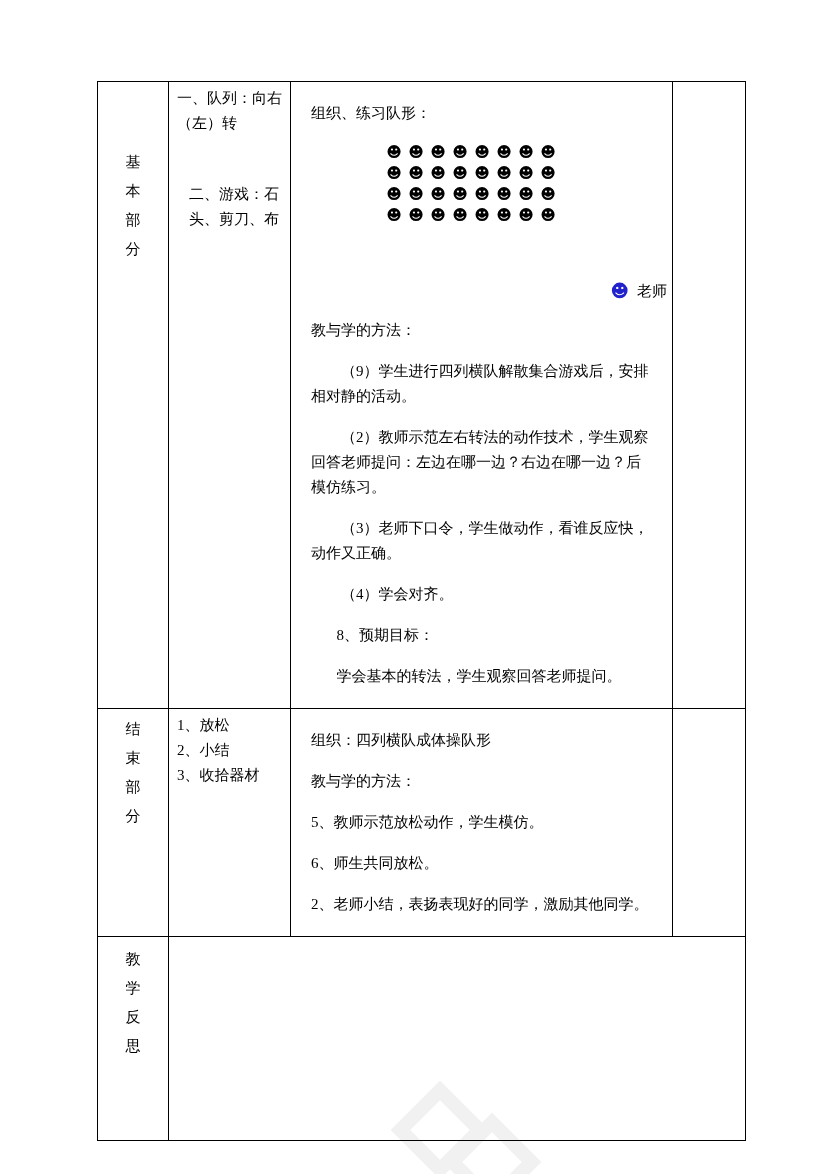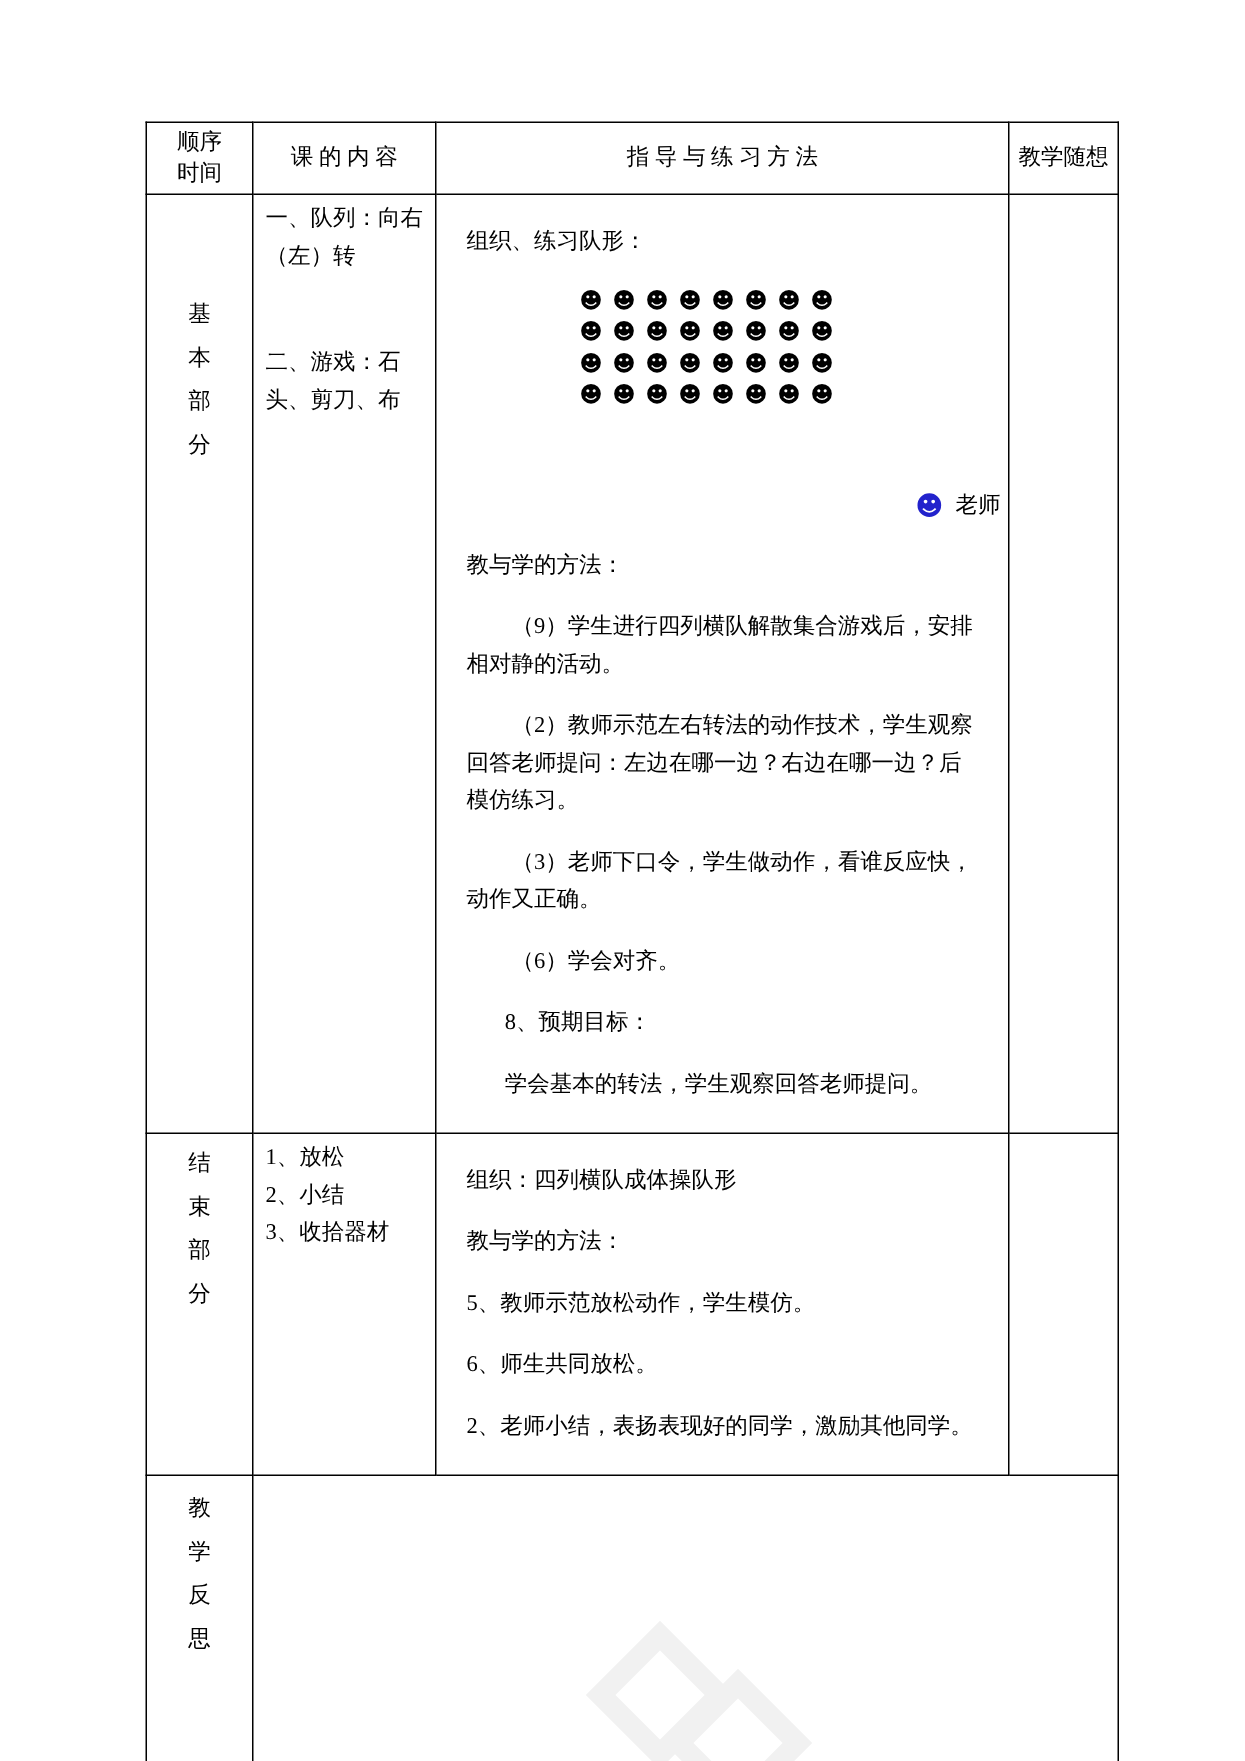--- a/index.html
+++ b/index.html
@@ -33,21 +33,21 @@
   td.section-cell {
     text-align:center; white-space:pre-line; line-height:29px;
   }
   td.section-basic { padding-top:66px; }
   td.section-ending { padding-top:6px; }
   td.section-reflection { padding-top:8px; }
 
   
   td.content-cell { padding:4px 8px; }
   .content-item { margin:0; }
-  .content-item + .content-item.gap { margin-top:46px; }
+  .content-item + .content-item.gap { margin-top:46px;margin-left:12px; }
 
   
   td.methods-cell { padding:3px 5px 3px 4px; }
   .para { margin:16px; }
   .indent2 { text-indent:2em; }
   .indent17 { text-indent:1.7em; }
 
   
   .formation-grid { width:fit-content; margin:6px auto 0 88px; }
   .formation-row { height:21px; line-height:21px; }
@@ -83,27 +83,20 @@
 
   <table class="lesson-table">
     <colgroup>
       <col style="width:71px">
       <col style="width:122px">
       <col style="width:382px">
       <col style="width:73px">
     </colgroup>
 
     <tbody>
-        <tr class="header-row">
-      <td class="pre">顺序
-时间</td>
-      <td>课 的 内 容</td>
-      <td>指  导  与  练  习  方  法</td>
-      <td>教学随想</td>
-    </tr>
 
     <tr>
       <td class="section-cell section-basic" style="height:550px;">基
 本
 部
 分</td>
       <td class="content-cell">
         <p class="content-item">一、队列：向右（左）转</p>
         <p class="content-item gap">二、游戏：石头、剪刀、布</p>
       </td>
@@ -115,21 +108,21 @@
               <div class="formation-row"><span class="face">☻</span><span class="face">☻</span><span class="face">☻</span><span class="face">☻</span><span class="face">☻</span><span class="face">☻</span><span class="face">☻</span><span class="face">☻</span></div>
               <div class="formation-row"><span class="face">☻</span><span class="face">☻</span><span class="face">☻</span><span class="face">☻</span><span class="face">☻</span><span class="face">☻</span><span class="face">☻</span><span class="face">☻</span></div>
             </div>
         <div class="teacher-line">
           <span class="teacher-face" style="color: rgb(34, 34, 204);">☻</span><span class="teacher-label">老师</span>
         </div>
         <p class="para">教与学的方法：</p>
         <p class="para indent2">（9）学生进行四列横队解散集合游戏后，安排相对静的活动。</p>
         <p class="para indent2">（2）教师示范左右转法的动作技术，学生观察回答老师提问：左边在哪一边？右边在哪一边？后模仿练习。</p>
         <p class="para indent2">（3）老师下口令，学生做动作，看谁反应快，动作又正确。</p>
-        <p class="para indent2">（6）学会对齐。</p>
+        <p class="para indent2">（4）学会对齐。</p>
         <p class="para indent17">8、预期目标：</p>
         <p class="para indent17">学会基本的转法，学生观察回答老师提问。</p>
       </td>
       <td></td>
     </tr>
 
     <tr>
       <td class="section-cell section-ending" style="height:151px;">结
 束
 部

